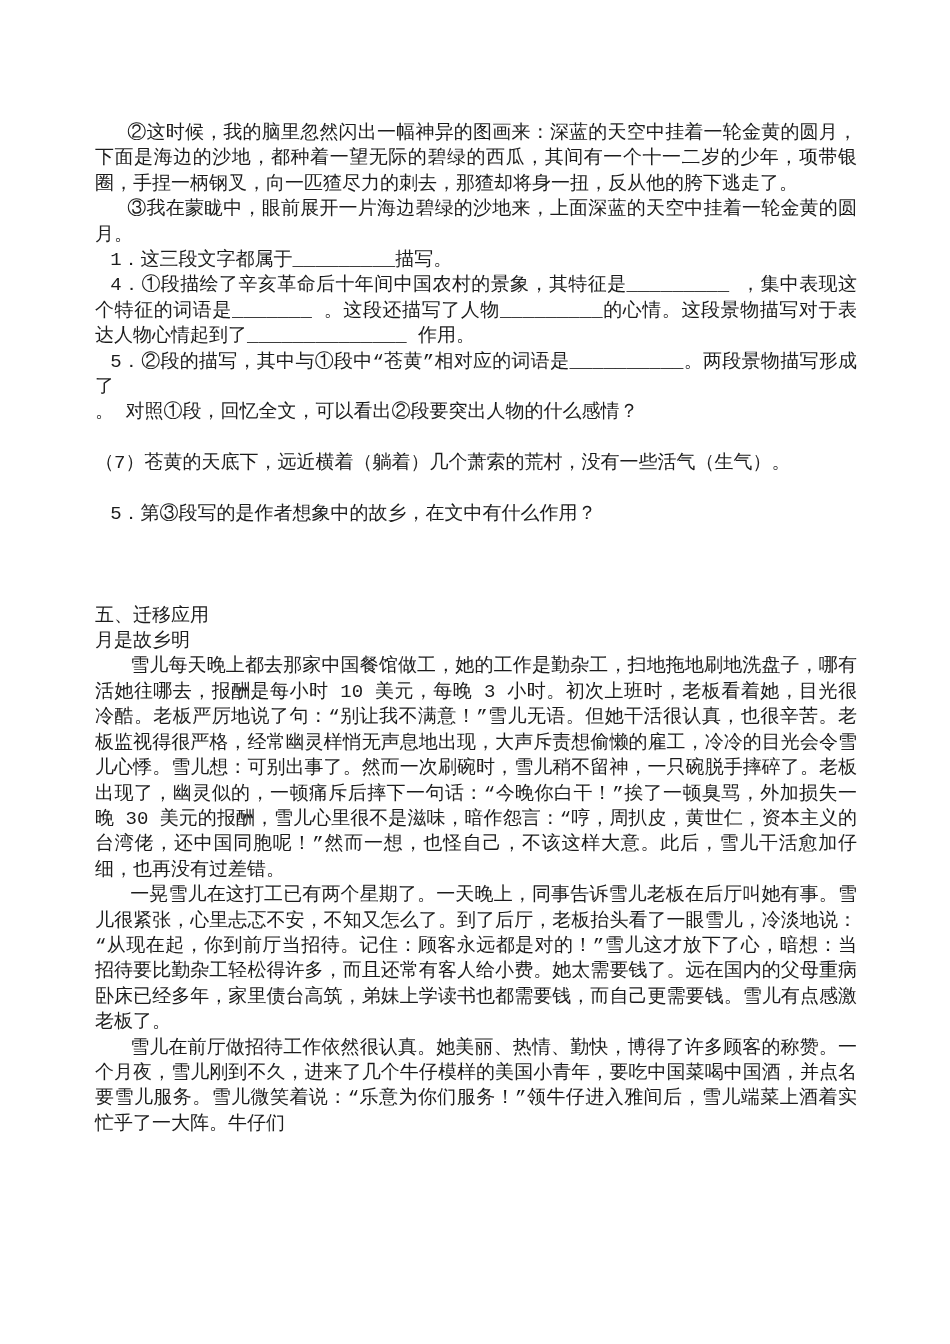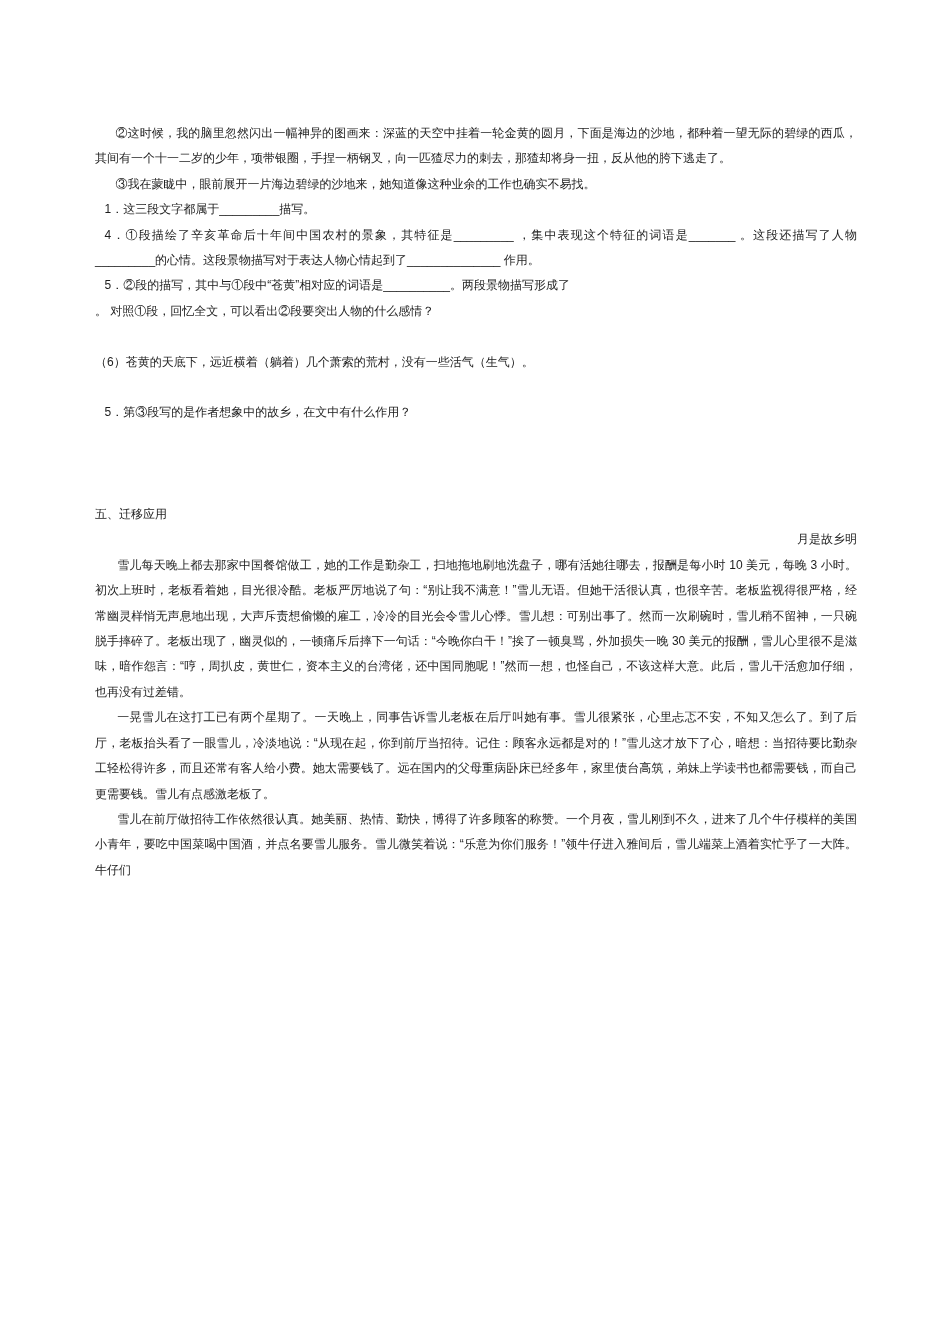--- a/index.html
+++ b/index.html
@@ -8,47 +8,47 @@
     background: #ffffff;
   }
   .page {
     position: relative;
     width: 950px;
     height: 1344px;
     box-sizing: border-box;
     padding: 121px 93px 0 95px;
     background: #ffffff;
     color: #1c1c1c;
-    font-family: Liberation Sans, sans-serif;
-    font-size: 12px;
+    font-family: Liberation Mono, monospace;
+    font-size: 19px;
     line-height: 25.4px;
     text-align: justify;
     overflow: hidden;
   }
   .block { margin: 0; padding: 0; }
   .block.excerpt  { text-indent: 1.7em; }
   .block.story    { text-indent: 1.85em; }
   .block.question { text-indent: 0.8em; }
   .block.flush    { text-indent: 0; }
   .block.heading  { text-indent: 0; }
-  .block.title    { text-indent: 0; text-align: right; }
+  .block.title    { text-indent: 0; text-align: left; }
 </style>
 </head>
 <body>
 
 <div class="page">
   <div id="doc">
       <div class="block excerpt">②这时候，我的脑里忽然闪出一幅神异的图画来：深蓝的天空中挂着一轮金黄的圆月，下面是海边的沙地，都种着一望无际的碧绿的西瓜，其间有一个十一二岁的少年，项带银圈，手捏一柄钢叉，向一匹猹尽力的刺去，那猹却将身一扭，反从他的胯下逃走了。</div>
-      <div class="block excerpt">③我在蒙眬中，眼前展开一片海边碧绿的沙地来，她知道像这种业余的工作也确实不易找。</div>
+      <div class="block excerpt">③我在蒙眬中，眼前展开一片海边碧绿的沙地来，上面深蓝的天空中挂着一轮金黄的圆月。</div>
       <div class="block question">1．这三段文字都属于_________描写。</div>
       <div class="block question">4．①段描绘了辛亥革命后十年间中国农村的景象，其特征是_________ ，集中表现这个特征的词语是_______ 。这段还描写了人物_________的心情。这段景物描写对于表达人物心情起到了______________ 作用。</div>
       <div class="block question">5．②段的描写，其中与①段中“苍黄”相对应的词语是__________。两段景物描写形成了</div>
       <div class="block flush">。 对照①段，回忆全文，可以看出②段要突出人物的什么感情？</div>
       <div class="block spacer" style="height: 25.4px;"></div>
-      <div class="block flush">（6）苍黄的天底下，远近横着（躺着）几个萧索的荒村，没有一些活气（生气）。</div>
+      <div class="block flush">（7）苍黄的天底下，远近横着（躺着）几个萧索的荒村，没有一些活气（生气）。</div>
       <div class="block spacer" style="height: 25.4px;"></div>
       <div class="block question">5．第③段写的是作者想象中的故乡，在文中有什么作用？</div>
       <div class="block spacer" style="height: 50.8px;"></div>
       <div class="block spacer" style="height: 25.4px;"></div>
       <div class="block heading">五、迁移应用</div>
       <div class="block title">月是故乡明</div>
       <div class="block story">雪儿每天晚上都去那家中国餐馆做工，她的工作是勤杂工，扫地拖地刷地洗盘子，哪有活她往哪去，报酬是每小时 10 美元，每晚 3 小时。初次上班时，老板看着她，目光很冷酷。老板严厉地说了句：“别让我不满意！”雪儿无语。但她干活很认真，也很辛苦。老板监视得很严格，经常幽灵样悄无声息地出现，大声斥责想偷懒的雇工，冷冷的目光会令雪儿心悸。雪儿想：可别出事了。然而一次刷碗时，雪儿稍不留神，一只碗脱手摔碎了。老板出现了，幽灵似的，一顿痛斥后摔下一句话：“今晚你白干！”挨了一顿臭骂，外加损失一晚 30 美元的报酬，雪儿心里很不是滋味，暗作怨言：“哼，周扒皮，黄世仁，资本主义的台湾佬，还中国同胞呢！”然而一想，也怪自己，不该这样大意。此后，雪儿干活愈加仔细，也再没有过差错。</div>
       <div class="block story">一晃雪儿在这打工已有两个星期了。一天晚上，同事告诉雪儿老板在后厅叫她有事。雪儿很紧张，心里忐忑不安，不知又怎么了。到了后厅，老板抬头看了一眼雪儿，冷淡地说：“从现在起，你到前厅当招待。记住：顾客永远都是对的！”雪儿这才放下了心，暗想：当招待要比勤杂工轻松得许多，而且还常有客人给小费。她太需要钱了。远在国内的父母重病卧床已经多年，家里债台高筑，弟妹上学读书也都需要钱，而自己更需要钱。雪儿有点感激老板了。</div>
       <div class="block story">雪儿在前厅做招待工作依然很认真。她美丽、热情、勤快，博得了许多顾客的称赞。一个月夜，雪儿刚到不久，进来了几个牛仔模样的美国小青年，要吃中国菜喝中国酒，并点名要雪儿服务。雪儿微笑着说：“乐意为你们服务！”领牛仔进入雅间后，雪儿端菜上酒着实忙乎了一大阵。牛仔们</div>
     </div>

